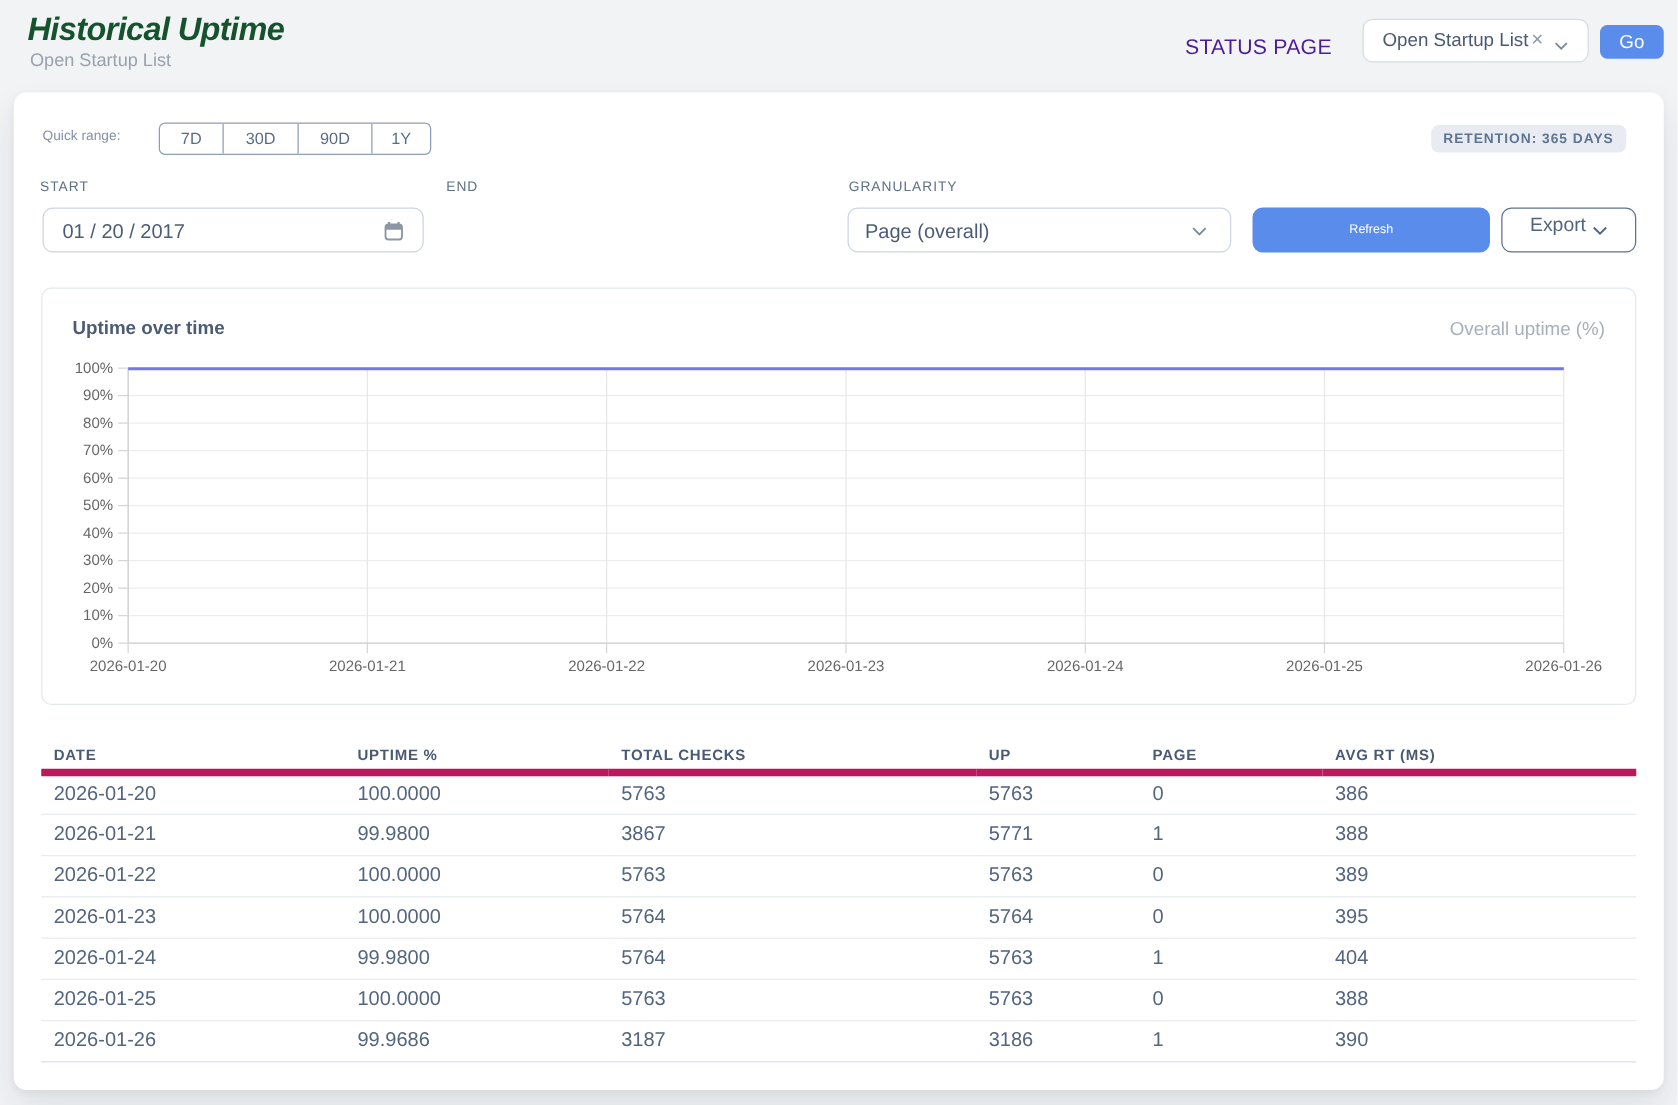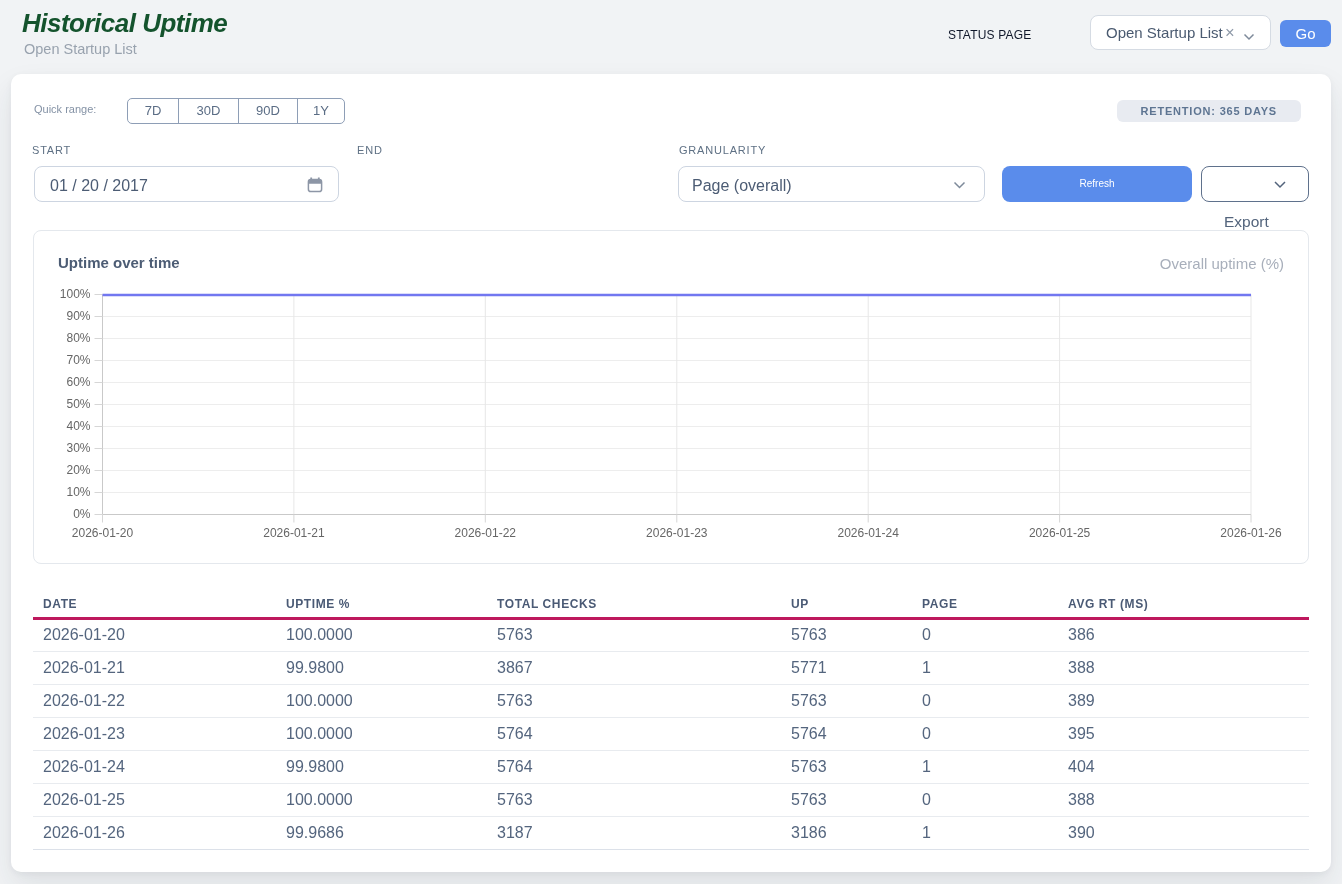--- a/index.html
+++ b/index.html
@@ -1,45 +1,45 @@
 <!DOCTYPE html>
 <html><head>
 <meta charset="utf-8">
 <style>
 * { margin:0; padding:0; box-sizing:border-box; }
 html,body { width:1342px; height:884px; }
 body { background:#f1f3f5; font-family:"Liberation Sans", sans-serif; position:relative; overflow:hidden; }
 .h1 { position:absolute; left:22px; top:8px; font-size:26px; font-weight:700; color:#14532d; letter-spacing:-0.5px;font-style:italic; }
 .sub { position:absolute; left:24px; top:41px; font-size:14.5px; color:#98a2ae; }
-.sp-label { position:absolute; left:948px; top:28px; font-size:12px; letter-spacing:0.2px; color:#0f172a; }
+.sp-label { position:absolute; left:948px; top:28px; font-size:17px; letter-spacing:0.2px; color:#4c1d95; }
 .selbox { position:absolute; left:1090px; top:15px; width:181px; height:35px; background:#fff; border:1px solid #d5dbe3; border-radius:8px; }
 .selbox .txt { position:absolute; left:15px; top:8px; font-size:15px; color:#4a5a70; }
 .selbox .x { position:absolute; left:134px; top:7px; font-size:16.5px; color:#8e99a8; }
 .selbox svg { position:absolute; left:152px; top:15px; }
 .go { position:absolute; left:1280px; top:20px; width:51px; height:27px; background:#5a8ceb; border-radius:6px; color:#fff; font-size:15px; text-align:center; line-height:27px; }
 .card { position:absolute; left:11px; top:74px; width:1320px; height:798px; background:#fff; border-radius:10px;
   box-shadow:0 2px 6px rgba(30,41,59,0.05), 0 14px 30px rgba(30,41,59,0.09); }
 .qr-label { position:absolute; left:23px; top:29px; font-size:11px; color:#8492a5; }
 .seg { position:absolute; left:116px; top:24px; height:26px; display:flex; border:1px solid #8e9eb6; border-radius:5px; overflow:hidden; background:#fff; }
 .seg div { font-size:13px; color:#5b6d85; text-align:center; line-height:24px; border-left:1px solid #8e9eb6; }
 .seg div:first-child { border-left:none; }
-.badge { position:absolute; right:30px; top:26px; height:22px; background:#e8ebf1; border-radius:6px; color:#5e7592; font-size:11px; font-weight:bold; letter-spacing:0.8px; line-height:22px; padding:0 24px; }
+.badge { position:absolute; right:30px; top:26px; height:22px; background:#e8ebf1; border-radius:6px; color:#5e7592; font-size:11px; font-weight:bold; letter-spacing:0.8px; line-height:22px; padding:0 10px; }
 .flabel { position:absolute; top:70px; font-size:11px; letter-spacing:0.8px; color:#5e7084; }
 .ctrl { position:absolute; top:92px; height:36px; background:#fff; border:1px solid #cdd5e1; border-radius:8px; }
 .dateval { position:absolute; left:15px; top:10px; font-size:16px; color:#4c5c74; }
 .calicon { position:absolute; right:15px; top:10px; }
 .selarrow { position:absolute; right:18px; top:14px; }
 .refresh { position:absolute; left:991px; top:92px; width:190px; height:36px; background:#5a8ceb; border-radius:8px; color:#fff; font-size:10px; text-align:center; line-height:36px; }
 .export { position:absolute; left:1190px; top:92px; width:108px; height:36px; background:#fff; border:1px solid #5f718c; border-radius:8px; font-size:15.5px; color:#53647c; }
 .chartcard { position:absolute; left:22px; top:156px; width:1276px; height:334px; border:1px solid #e4e8ed; border-radius:8px; background:#fff; }
 .cc-title { position:absolute; left:24px; top:23px; font-size:15px; font-weight:bold; color:#4c5c74; }
 .cc-right { position:absolute; right:24px; top:24px; font-size:15px; color:#a8afbb; }
 table.data { position:absolute; left:22px; top:518px; width:1276px; border-collapse:collapse; }
 table.data th { height:26px; }
-table.data th { text-align:left; font-size:12px; letter-spacing:0.6px; color:#4a5a75; padding:0 10px; border-bottom:3px solid #be185d; font-weight:bold; vertical-align:middle; }
+table.data th { text-align:left; font-size:12px; letter-spacing:0.6px; color:#4a5a75; padding:0 10px; border-bottom:6px solid #be185d; font-weight:bold; vertical-align:middle; }
 table.data td { font-size:16px; color:#54657e; padding:0 10px; height:33px; border-bottom:1px solid #e8ebef; }
 table.data tbody tr:last-child td { border-bottom:1px solid #dce1e9; }
 </style>
 </head>
 <body>
 <div class="h1">Historical Uptime</div>
 <div class="sub">Open Startup List</div>
 <div class="sp-label">STATUS PAGE</div>
 <div class="selbox">
   <span class="txt">Open Startup List</span>
@@ -71,21 +71,21 @@
   <div class="flabel" style="left:346px">END</div>
   <div class="flabel" style="left:668px">GRANULARITY</div>
   <div class="ctrl" style="left:667px; width:307px;">
     <span class="dateval" style="left:13px">Page (overall)</span>
     <svg class="selarrow" width="13" height="9" viewBox="0 0 13 9">
         <path d="M1.5 1.5 L6.5 6.5 L11.5 1.5" fill="none" stroke="#7e8a9a" stroke-width="1.5"></path>
       </svg>
   </div>
   <div class="refresh">Refresh</div>
   <div class="export">
-    <span style="position:absolute;left:22px;top:5px;margin-top:41px;">Export</span>
+    <span style="position:absolute;left:22px;top:5px;">Export</span>
     <svg style="position:absolute;right:22px;top:14px;" width="12" height="8" viewBox="0 0 12 8">
         <path d="M1 1 L6 6 L11 1" fill="none" stroke="#53647c" stroke-width="1.5"></path>
       </svg>
   </div>
 
   <div class="chartcard">
     <div class="cc-title">Uptime over time</div>
     <div class="cc-right">Overall uptime (%)</div>
     <svg width="1274" height="332" viewBox="0 0 1274 332" style="position:absolute;left:-1px;top:-1px;">
       <path d="M69.5 64.5 H1218.0 M69.5 86.5 H1218.0 M69.5 108.5 H1218.0 M69.5 130.5 H1218.0 M69.5 152.5 H1218.0 M69.5 174.5 H1218.0 M69.5 196.5 H1218.0 M69.5 218.5 H1218.0 M69.5 240.5 H1218.0 M69.5 262.5 H1218.0" stroke="#ededed" stroke-width="1" fill="none"></path>

